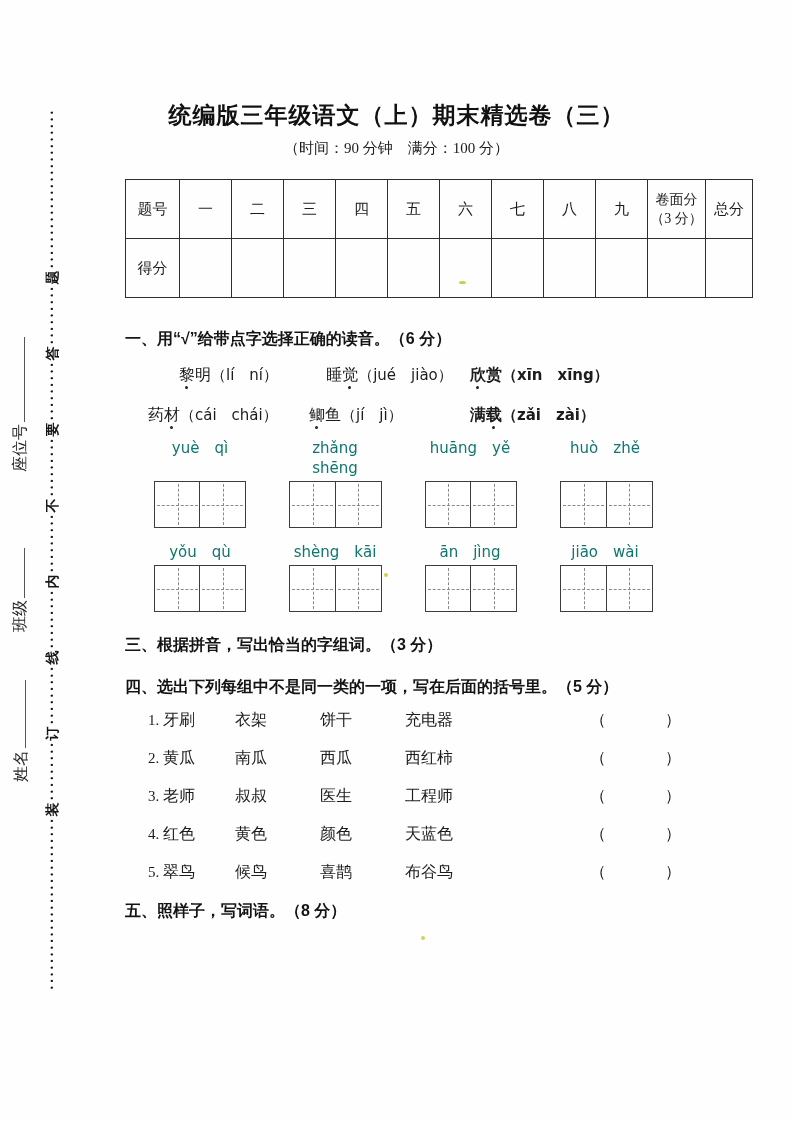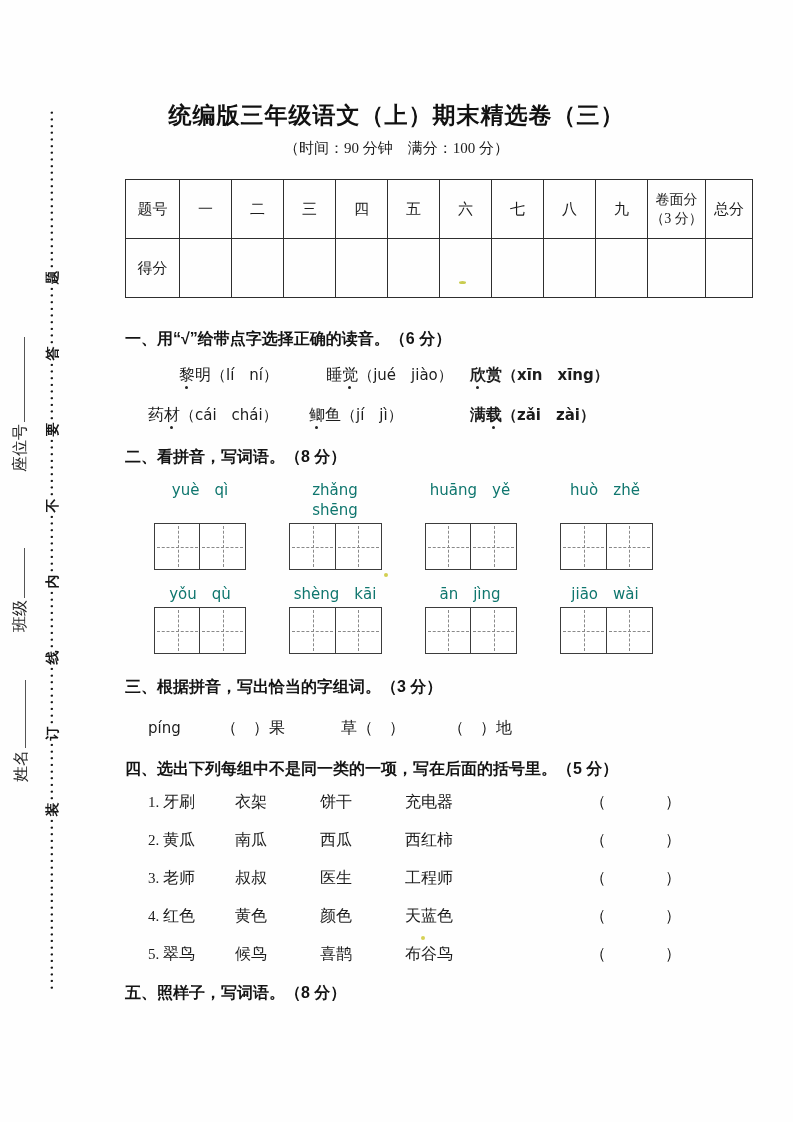--- a/index.html
+++ b/index.html
@@ -168,21 +168,20 @@
           <span class="q1-item"><span>睡</span><span class="dotc">觉</span><span class="q1-opts">（jué　jiào）</span></span>
           <span class="q1-item"><span class="dotc">欣</span><span>赏</span><span class="q1-opts">（xīn　xīng）</span></span>
         </div>
         <div class="q1-row">
           <span class="q1-item"><span>药</span><span class="dotc">材</span><span class="q1-opts">（cái　chái）</span></span>
           <span class="q1-item"><span class="dotc">鲫</span><span>鱼</span><span class="q1-opts">（jí　jì）</span></span>
           <span class="q1-item"><span>满</span><span class="dotc">载</span><span class="q1-opts">（zǎi　zài）</span></span>
         </div>
       </div>
 
-    <div class="sec-title t-q2">二、看拼音，写词语。（8 分）</div>
     <div id="q2-body">
         <div class="q2-pinyin pinyin">
           <span>yuè　qì</span>
           <span>zhǎng　shēng</span>
           <span>huāng　yě</span>
           <span>huò　zhě</span>
         </div>
         <div class="q2-grids">
           <span class="tzg">
             <span class="cell"></span>
@@ -222,26 +221,20 @@
           </span>
           <span class="tzg">
             <span class="cell"></span>
             <span class="cell"></span>
           </span>
         </div>
       </div>
 
     <div class="sec-title t-q3">三、根据拼音，写出恰当的字组词。（3 分）</div>
     <div id="q3-body">
-        <div class="q3-row">
-          <span class="q3-c0">píng</span>
-          <span class="q3-c1">（　）果</span>
-          <span class="q3-c2">草（　）</span>
-          <span class="q3-c3">（　）地</span>
-        </div>
       </div>
 
     <div class="sec-title t-q4">四、选出下列每组中不是同一类的一项，写在后面的括号里。（5 分）</div>
     <div id="q4-body">
         <div class="q4-row first">
           <span class="q4-num">1.</span>
           <span class="q4-w w0">牙刷</span>
           <span class="q4-w w1">衣架</span>
           <span class="q4-w w2">饼干</span>
           <span class="q4-w w3">充电器</span>

